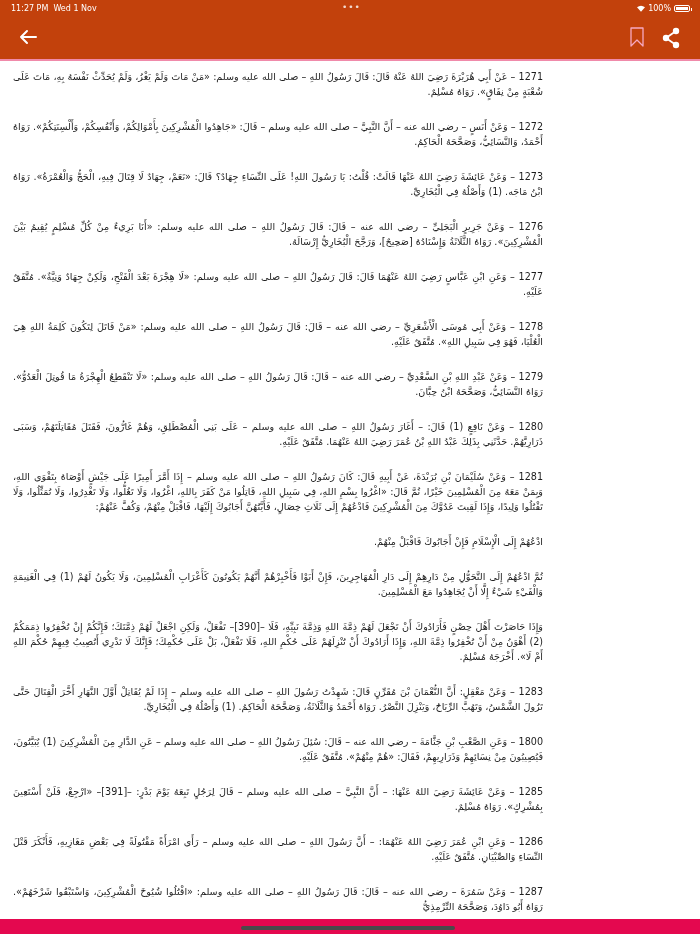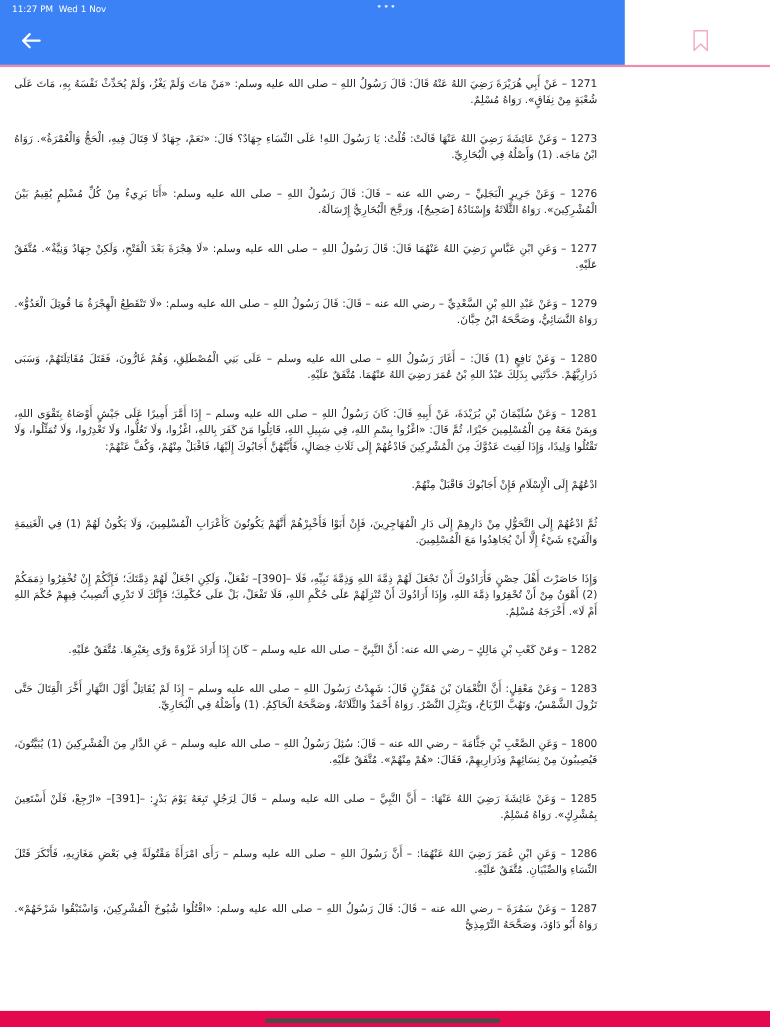--- a/index.html
+++ b/index.html
@@ -1,28 +1,28 @@
 <!DOCTYPE html>
 <html><head>
   <meta charset="utf-8">
   <style>
     * { box-sizing: border-box; margin: 0; padding: 0; }
     html, body { width: 700px; height: 934px; overflow: hidden; background: #ffffff; }
     body { font-family: "DejaVu Sans", sans-serif; position: relative; }
 
     .appbar {
-      position: absolute; left: 0; top: 0; width: 568px; height: 59px;
-      background: #3b82f6; color: #fff;
+      position: absolute; left: 0; top: 0; width: 700px; height: 59px;
+      background: #c2410c; color: #fff;
     }
     .appbar-rule { position: absolute; left: 0; top: 59px; width: 700px; height: 2px; background: #f08aaa; }
 
     .statusbar { position: absolute; left: 0; top: 0; width: 700px; height: 18px; font-size: 8px; color: #fff; }
     .status-time { position: absolute; left: 11px; top: 4px; }
     .status-dots { position: absolute; left: 342px; top: 2px; letter-spacing: 1px; font-size: 9px; opacity: 0.8; }
-    .status-right { position: absolute; right: 10px; top: 4px; display: flex; align-items: center; gap: 3px; margin-top: 40px; }
+    .status-right { position: absolute; right: 10px; top: 4px; display: flex; align-items: center; gap: 3px; }
     .battery { width: 16px; height: 7px; border: 1px solid #fff; border-radius: 2px; position: relative; }
     .battery::before { content: ""; position: absolute; inset: 1px; background: #fff; }
     .battery::after { content: ""; position: absolute; right: -3px; top: 1.5px; width: 1.5px; height: 3px; background: #fff; }
     .wifi { width: 8px; height: 7px; }
 
     .back-btn { position: absolute; left: 18px; top: 29px; width: 20px; height: 16px; cursor: pointer; }
     .bookmark-btn { position: absolute; left: 629px; top: 27px; width: 16px; height: 20px; cursor: pointer; }
     .share-btn { position: absolute; left: 661px; top: 27px; width: 20px; height: 22px; cursor: pointer; }
 
     .content {
@@ -68,30 +68,31 @@
     <line x1="5" y1="11" x2="15" y2="18" stroke="#fff" stroke-width="1.8"></line>
     <circle cx="15" cy="4" r="3.2" fill="#fff"></circle>
     <circle cx="5" cy="11" r="3.2" fill="#fff"></circle>
     <circle cx="15" cy="18" r="3.2" fill="#fff"></circle>
   </svg>
 </div>
 <div class="appbar-rule"></div>
 
 <div class="content">
   <p class="hadith">1271 – عَنْ أَبِي هُرَيْرَةَ رَضِيَ اللهُ عَنْهُ قَالَ: قَالَ رَسُولُ اللهِ – صلى الله عليه وسلم: «مَنْ مَاتَ وَلَمْ يَغْزُ، وَلَمْ يُحَدِّثْ نَفْسَهُ بِهِ، مَاتَ عَلَى شُعْبَةٍ مِنْ نِفَاقٍ». رَوَاهُ مُسْلِمٌ.</p>
+  <p class="hadith">1272 – وَعَنْ أَنَسٍ – رضي الله عنه – أَنَّ النَّبِيَّ – صلى الله عليه وسلم – قَالَ: «جَاهِدُوا الْمُشْرِكِينَ بِأَمْوَالِكُمْ، وَأَنْفُسِكُمْ، وَأَلْسِنَتِكُمْ». رَوَاهُ أَحْمَدُ، وَالنَّسَائِيُّ، وَصَحَّحَهُ الْحَاكِمُ.</p>
   <p class="hadith">1273 – وَعَنْ عَائِشَةَ رَضِيَ اللهُ عَنْهَا قَالَتْ: قُلْتُ: يَا رَسُولَ اللهِ! عَلَى النِّسَاءِ جِهَادٌ؟ قَالَ: «نَعَمْ، جِهَادٌ لَا قِتَالَ فِيهِ، الْحَجُّ وَالْعُمْرَةُ». رَوَاهُ ابْنُ مَاجَه. (1) وَأَصْلُهُ فِي الْبُخَارِيِّ.</p>
   <p class="hadith">1276 – وَعَنْ جَرِيرٍ الْبَجَلِيِّ – رضي الله عنه – قَالَ: قَالَ رَسُولُ اللهِ – صلى الله عليه وسلم: «أَنَا بَرِيءٌ مِنْ كُلِّ مُسْلِمٍ يُقِيمُ بَيْنَ الْمُشْرِكِينَ». رَوَاهُ الثَّلَاثَةُ وَإِسْنَادُهُ [صَحِيحٌ]، وَرَجَّحَ الْبُخَارِيُّ إِرْسَالَهُ.</p>
   <p class="hadith">1277 – وَعَنِ ابْنِ عَبَّاسٍ رَضِيَ اللهُ عَنْهُمَا قَالَ: قَالَ رَسُولُ اللهِ – صلى الله عليه وسلم: «لَا هِجْرَةَ بَعْدَ الْفَتْحِ، وَلَكِنْ جِهَادٌ وَنِيَّةٌ». مُتَّفَقٌ عَلَيْهِ.</p>
+  <p class="hadith">1278 – وَعَنْ أَبِي مُوسَى الْأَشْعَرِيِّ – رضي الله عنه – قَالَ: قَالَ رَسُولُ اللهِ – صلى الله عليه وسلم: «مَنْ قَاتَلَ لِتَكُونَ كَلِمَةُ اللهِ هِيَ الْعُلْيَا، فَهُوَ فِي سَبِيلِ اللهِ». مُتَّفَقٌ عَلَيْهِ.</p>
   <p class="hadith">1279 – وَعَنْ عَبْدِ اللهِ بْنِ السَّعْدِيِّ – رضي الله عنه – قَالَ: قَالَ رَسُولُ اللهِ – صلى الله عليه وسلم: «لَا تَنْقَطِعُ الْهِجْرَةُ مَا قُوتِلَ الْعَدُوُّ». رَوَاهُ النَّسَائِيُّ، وَصَحَّحَهُ ابْنُ حِبَّانَ.</p>
   <p class="hadith">1280 – وَعَنْ نَافِعٍ (1) قَالَ: – أَغَارَ رَسُولُ اللهِ – صلى الله عليه وسلم – عَلَى بَنِي الْمُصْطَلِقِ، وَهُمْ غَارُّونَ، فَقَتَلَ مُقَاتِلَتَهُمْ، وَسَبَى ذَرَارِيَّهُمْ. حَدَّثَنِي بِذَلِكَ عَبْدُ اللهِ بْنُ عُمَرَ رَضِيَ اللهُ عَنْهُمَا. مُتَّفَقٌ عَلَيْهِ.</p>
   <p class="hadith">1281 – وَعَنْ سُلَيْمَانَ بْنِ بُرَيْدَةَ، عَنْ أَبِيهِ قَالَ: كَانَ رَسُولُ اللهِ – صلى الله عليه وسلم – إِذَا أَمَّرَ أَمِيرًا عَلَى جَيْشٍ أَوْصَاهُ بِتَقْوَى اللهِ، وَبِمَنْ مَعَهُ مِنَ الْمُسْلِمِينَ خَيْرًا، ثُمَّ قَالَ: «اغْزُوا بِسْمِ اللهِ، فِي سَبِيلِ اللهِ، قَاتِلُوا مَنْ كَفَرَ بِاللهِ، اغْزُوا، وَلَا تَغُلُّوا، وَلَا تَغْدِرُوا، وَلَا تُمَثِّلُوا، وَلَا تَقْتُلُوا وَلِيدًا، وَإِذَا لَقِيتَ عَدُوَّكَ مِنَ الْمُشْرِكِينَ فَادْعُهُمْ إِلَى ثَلَاثِ خِصَالٍ، فَأَيَّتُهُنَّ أَجَابُوكَ إِلَيْهَا، فَاقْبَلْ مِنْهُمْ، وَكُفَّ عَنْهُمْ:</p>
   <p class="hadith">ادْعُهُمْ إِلَى الْإِسْلَامِ فَإِنْ أَجَابُوكَ فَاقْبَلْ مِنْهُمْ.</p>
   <p class="hadith">ثُمَّ ادْعُهُمْ إِلَى التَّحَوُّلِ مِنْ دَارِهِمْ إِلَى دَارِ الْمُهَاجِرِينَ، فَإِنْ أَبَوْا فَأَخْبِرْهُمْ أَنَّهُمْ يَكُونُونَ كَأَعْرَابِ الْمُسْلِمِينَ، وَلَا يَكُونُ لَهُمْ (1) فِي الْغَنِيمَةِ وَالْفَيْءِ شَيْءٌ إِلَّا أَنْ يُجَاهِدُوا مَعَ الْمُسْلِمِينَ.</p>
   <p class="hadith">وَإِذَا حَاصَرْتَ أَهْلَ حِصْنٍ فَأَرَادُوكَ أَنْ تَجْعَلَ لَهُمْ ذِمَّةَ اللهِ وَذِمَّةَ نَبِيِّهِ، فَلَا –[390]– تَفْعَلْ، وَلَكِنِ اجْعَلْ لَهُمْ ذِمَّتَكَ؛ فَإِنَّكُمْ إِنْ تُخْفِرُوا ذِمَمَكُمْ (2) أَهْوَنُ مِنْ أَنْ تُخْفِرُوا ذِمَّةَ اللهِ، وَإِذَا أَرَادُوكَ أَنْ تُنْزِلَهُمْ عَلَى حُكْمِ اللهِ، فَلَا تَفْعَلْ، بَلْ عَلَى حُكْمِكَ؛ فَإِنَّكَ لَا تَدْرِي أَتُصِيبُ فِيهِمْ حُكْمَ اللهِ أَمْ لَا». أَخْرَجَهُ مُسْلِمٌ.</p>
-  <p class="hadith">1282 – وَعَنْ كَعْبِ بْنِ مَالِكٍ – رضي الله عنه: أَنَّ النَّبِيَّ – صلى الله عليه وسلم – كَانَ إِذَا أَرَادَ غَزْوَةً وَرَّى بِغَيْرِهَا. مُتَّفَقٌ عَلَيْهِ.</p>
   <p class="hadith">1283 – وَعَنْ مَعْقِلٍ: أَنَّ النُّعْمَانَ بْنَ مُقَرِّنٍ قَالَ: شَهِدْتُ رَسُولَ اللهِ – صلى الله عليه وسلم – إِذَا لَمْ يُقَاتِلْ أَوَّلَ النَّهَارِ أَخَّرَ الْقِتَالَ حَتَّى تَزُولَ الشَّمْسُ، وَتَهُبَّ الرِّيَاحُ، وَيَنْزِلَ النَّصْرُ. رَوَاهُ أَحْمَدُ وَالثَّلَاثَةُ، وَصَحَّحَهُ الْحَاكِمُ. (1) وَأَصْلُهُ فِي الْبُخَارِيِّ.</p>
   <p class="hadith">1800 – وَعَنِ الصَّعْبِ بْنِ جَثَّامَةَ – رضي الله عنه – قَالَ: سُئِلَ رَسُولُ اللهِ – صلى الله عليه وسلم – عَنِ الدَّارِ مِنَ الْمُشْرِكِينَ (1) يُبَيَّتُونَ، فَيُصِيبُونَ مِنْ نِسَائِهِمْ وَذَرَارِيهِمْ، فَقَالَ: «هُمْ مِنْهُمْ». مُتَّفَقٌ عَلَيْهِ.</p>
   <p class="hadith">1285 – وَعَنْ عَائِشَةَ رَضِيَ اللهُ عَنْهَا: – أَنَّ النَّبِيَّ – صلى الله عليه وسلم – قَالَ لِرَجُلٍ تَبِعَهُ يَوْمَ بَدْرٍ: –[391]– «ارْجِعْ، فَلَنْ أَسْتَعِينَ بِمُشْرِكٍ». رَوَاهُ مُسْلِمٌ.</p>
   <p class="hadith">1286 – وَعَنِ ابْنِ عُمَرَ رَضِيَ اللهُ عَنْهُمَا: – أَنَّ رَسُولَ اللهِ – صلى الله عليه وسلم – رَأَى امْرَأَةً مَقْتُولَةً فِي بَعْضِ مَغَازِيهِ، فَأَنْكَرَ قَتْلَ النِّسَاءِ وَالصِّبْيَانِ. مُتَّفَقٌ عَلَيْهِ.</p>
   <p class="hadith">1287 – وَعَنْ سَمُرَةَ – رضي الله عنه – قَالَ: قَالَ رَسُولُ اللهِ – صلى الله عليه وسلم: «اقْتُلُوا شُيُوخَ الْمُشْرِكِينَ، وَاسْتَبْقُوا شَرْخَهُمْ». رَوَاهُ أَبُو دَاوُدَ، وَصَحَّحَهُ التِّرْمِذِيُّ</p>
 
 </div>
 
 <div class="bottombar">
   <div class="home-indicator"></div>

